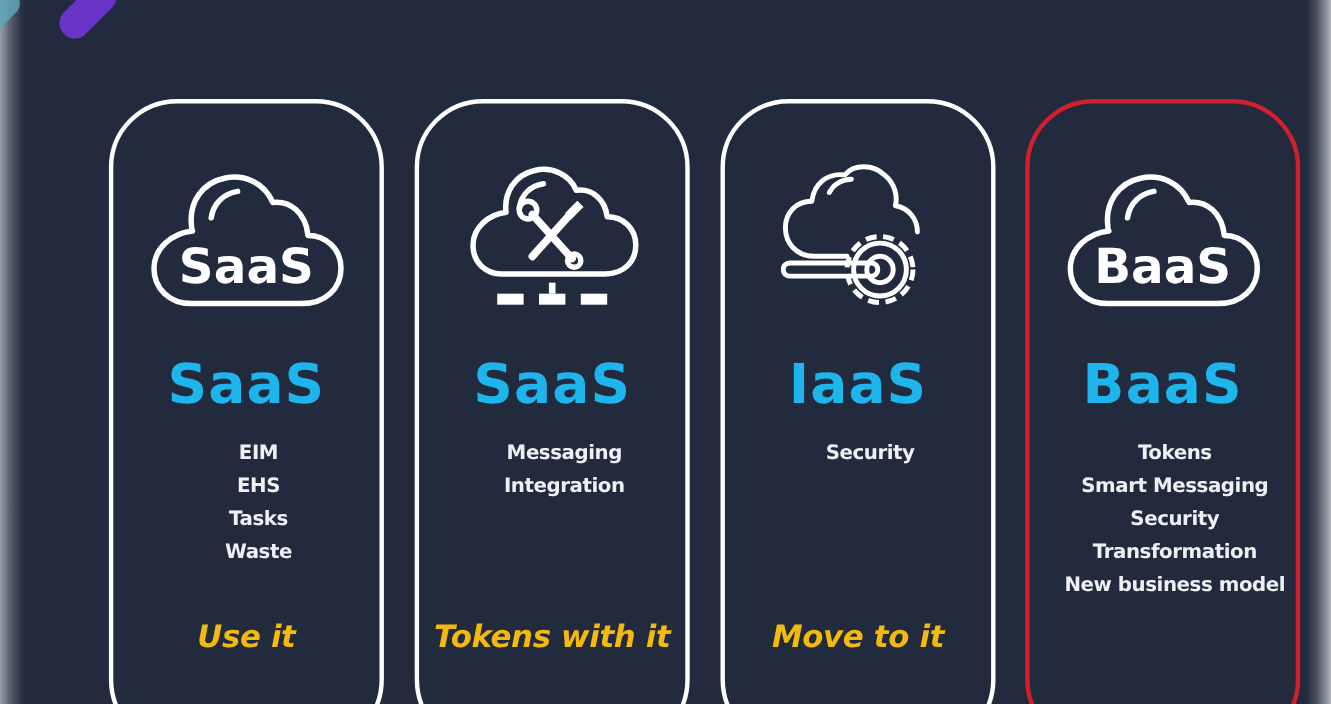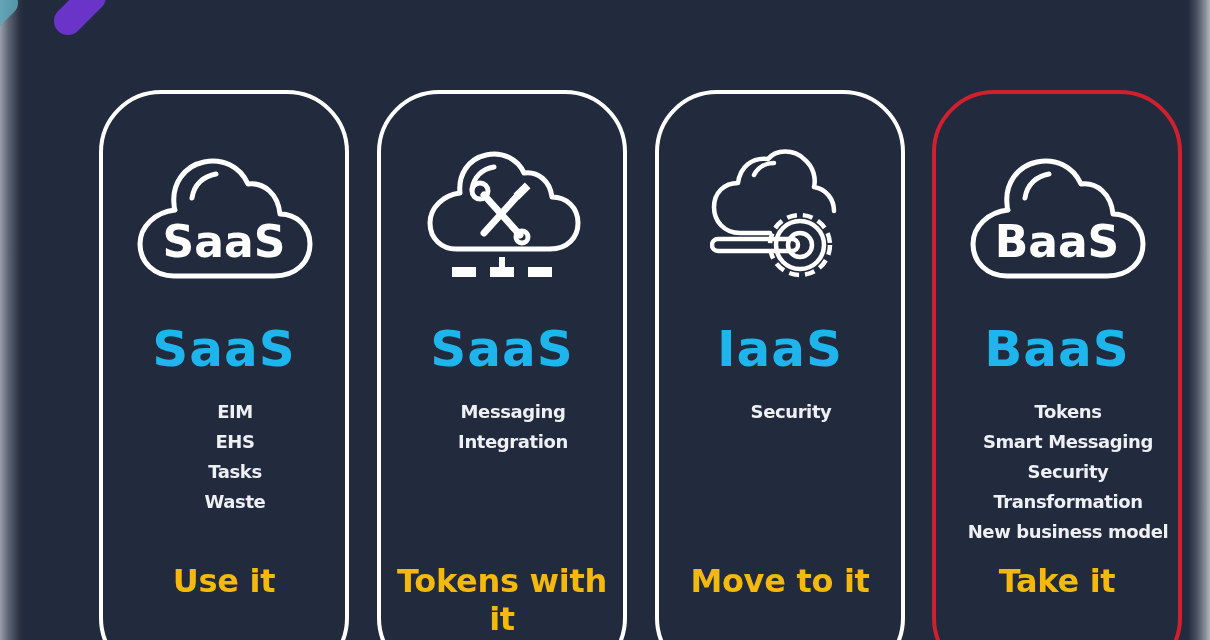--- a/index.html
+++ b/index.html
@@ -43,22 +43,22 @@
   .items {
     position: absolute; left: 0; right: 0; top: 303px;
     text-align: center; list-style: none; margin: 0; padding: 0;
   }
   .items li {
     font-size: 18px; color: #eef0f4; height: 30px; line-height: 30px;
     white-space: nowrap; font-weight: bold; letter-spacing: -0.4px; padding-left: 22px;
   }
   .tagline {
     position: absolute; left: 0; right: 0; top: 468px;
-    text-align: center; font-size: 32px; font-weight: bold;
-    color: #f3b90c; letter-spacing: -0.3px;
+    text-align: center; font-size: 28px; font-weight: bold;
+    color: #f3b90c; letter-spacing: -0.3px; font-style: italic;
   }
   svg { display: block; }
 </style>
 </head>
 <body>
 
 <div class="edge-left"></div>
 <div class="edge-right"></div>
 <div class="stripe-teal"></div>
 <div class="stripe-purple"></div>
@@ -139,14 +139,13 @@
     </svg>
   </div>
   <div class="title">BaaS</div>
   <ul class="items">
     <li>Tokens</li>
     <li>Smart Messaging</li>
     <li>Security</li>
     <li>Transformation</li>
     <li>New business model</li>
   </ul>
-  <div class="tagline">Take it</div>
 </div>
 
 </body></html>

